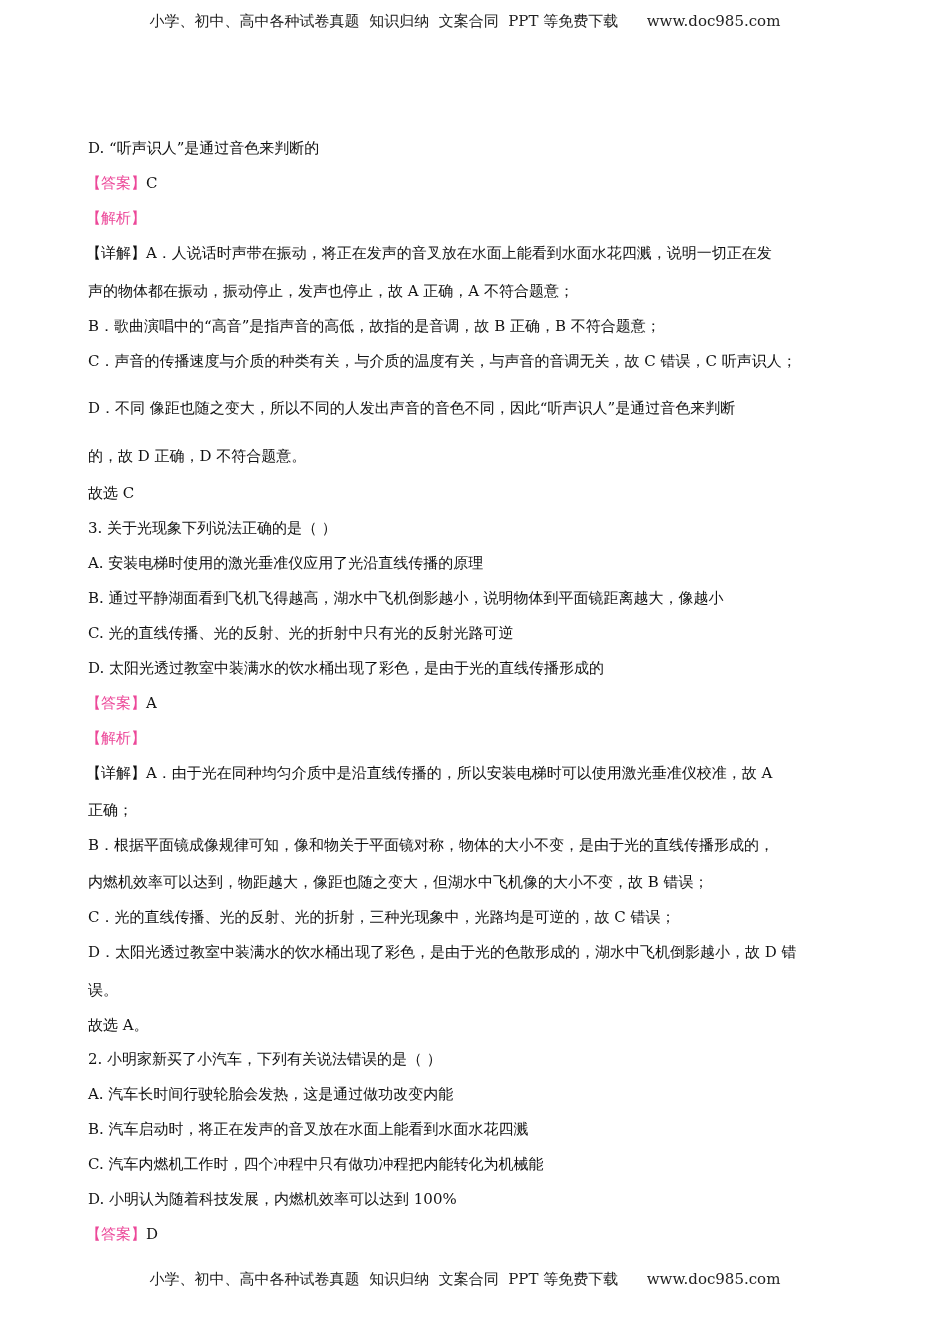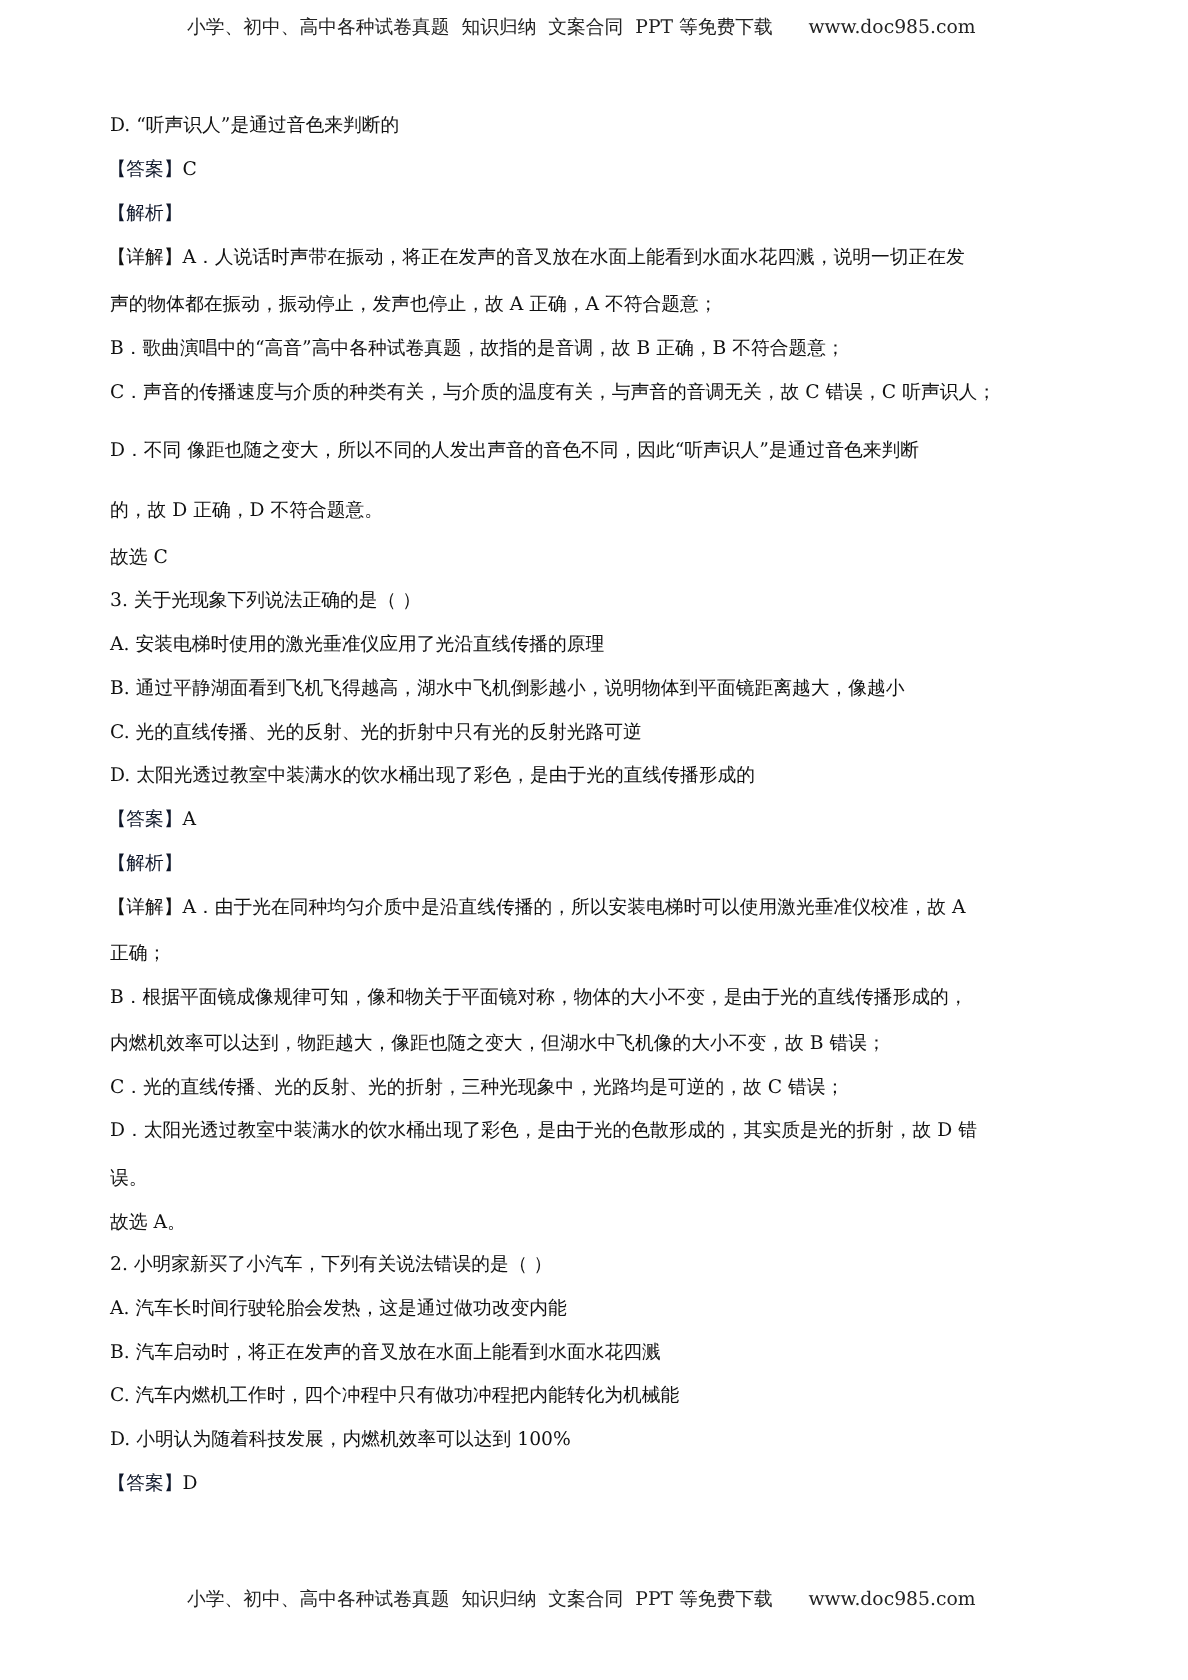--- a/index.html
+++ b/index.html
@@ -9,54 +9,54 @@
     color: #111111;
   }
   .hdr, .ftr {
     position: absolute; left: 0; width: 930px; text-align: center;
     font-size: 15px; color: #222222; white-space: pre;
   }
   .hdr { top: 12px; }
   .ftr { top: 1270px; }
   .line {
     position: absolute; left: 88px; font-size: 15px; line-height: 20px;
-    white-space: nowrap; color: #111111;
+    white-space: nowrap; color: #111111; margin-top: 48px;
   }
-  .tag { color: #0f172a; }
+  .tag { color: #ec4899; }
   .tag-line { left: 86px; }
 </style>
 </head>
 <body>
 
 <div class="hdr">小学、初中、高中各种试卷真题  知识归纳  文案合同  PPT 等免费下载      www.doc985.com</div>
 
 <div class="line" style="top:90px">D. “听声识人”是通过音色来判断的</div>
 <div class="line tag-line" style="top:125px"><span class="tag">【答案】</span><span>C</span></div>
 <div class="line tag-line" style="top:160px"><span class="tag">【解析】</span></div>
 <div class="line tag-line" style="top:195px"><span>【详解】</span><span>A．人说话时声带在振动，将正在发声的音叉放在水面上能看到水面水花四溅，说明一切正在发</span></div>
 <div class="line" style="top:233px">声的物体都在振动，振动停止，发声也停止，故 A 正确，A 不符合题意；</div>
-<div class="line" style="top:268px">B．歌曲演唱中的“高音”高中各种试卷真题，故指的是音调，故 B 正确，B 不符合题意；</div>
+<div class="line" style="top:268px">B．歌曲演唱中的“高音”是指声音的高低，故指的是音调，故 B 正确，B 不符合题意；</div>
 <div class="line" style="top:303px">C．声音的传播速度与介质的种类有关，与介质的温度有关，与声音的音调无关，故 C 错误，C 听声识人；</div>
 <div class="line" style="top:350px">D．不同   像距也随之变大，所以不同的人发出声音的音色不同，因此“听声识人”是通过音色来判断</div>
 <div class="line" style="top:398px">的，故 D 正确，D 不符合题意。</div>
 <div class="line" style="top:435px">故选 C</div>
 
 <div class="line" style="top:470px">3. 关于光现象下列说法正确的是（        ）</div>
 <div class="line" style="top:505px">A. 安装电梯时使用的激光垂准仪应用了光沿直线传播的原理</div>
 <div class="line" style="top:540px">B. 通过平静湖面看到飞机飞得越高，湖水中飞机倒影越小，说明物体到平面镜距离越大，像越小</div>
 <div class="line" style="top:575px">C. 光的直线传播、光的反射、光的折射中只有光的反射光路可逆</div>
 <div class="line" style="top:610px">D. 太阳光透过教室中装满水的饮水桶出现了彩色，是由于光的直线传播形成的</div>
 <div class="line tag-line" style="top:645px"><span class="tag">【答案】</span><span>A</span></div>
 <div class="line tag-line" style="top:680px"><span class="tag">【解析】</span></div>
 <div class="line tag-line" style="top:715px"><span>【详解】</span><span>A．由于光在同种均匀介质中是沿直线传播的，所以安装电梯时可以使用激光垂准仪校准，故 A</span></div>
 <div class="line" style="top:752px">正确；</div>
 <div class="line" style="top:787px">B．根据平面镜成像规律可知，像和物关于平面镜对称，物体的大小不变，是由于光的直线传播形成的，</div>
 <div class="line" style="top:824px">内燃机效率可以达到，物距越大，像距也随之变大，但湖水中飞机像的大小不变，故 B 错误；</div>
 <div class="line" style="top:859px">C．光的直线传播、光的反射、光的折射，三种光现象中，光路均是可逆的，故 C 错误；</div>
-<div class="line" style="top:894px">D．太阳光透过教室中装满水的饮水桶出现了彩色，是由于光的色散形成的，其实质是光的折射，故 D 错</div>
+<div class="line" style="top:894px">D．太阳光透过教室中装满水的饮水桶出现了彩色，是由于光的色散形成的，湖水中飞机倒影越小，故 D 错</div>
 <div class="line" style="top:932px">误。</div>
 <div class="line" style="top:967px">故选 A。</div>
 
 <div class="line" style="top:1001px">2. 小明家新买了小汽车，下列有关说法错误的是（        ）</div>
 <div class="line" style="top:1036px">A. 汽车长时间行驶轮胎会发热，这是通过做功改变内能</div>
 <div class="line" style="top:1071px">B. 汽车启动时，将正在发声的音叉放在水面上能看到水面水花四溅</div>
 <div class="line" style="top:1106px">C. 汽车内燃机工作时，四个冲程中只有做功冲程把内能转化为机械能</div>
 <div class="line" style="top:1141px">D. 小明认为随着科技发展，内燃机效率可以达到 100%</div>
 <div class="line tag-line" style="top:1176px"><span class="tag">【答案】</span><span>D</span></div>
 

